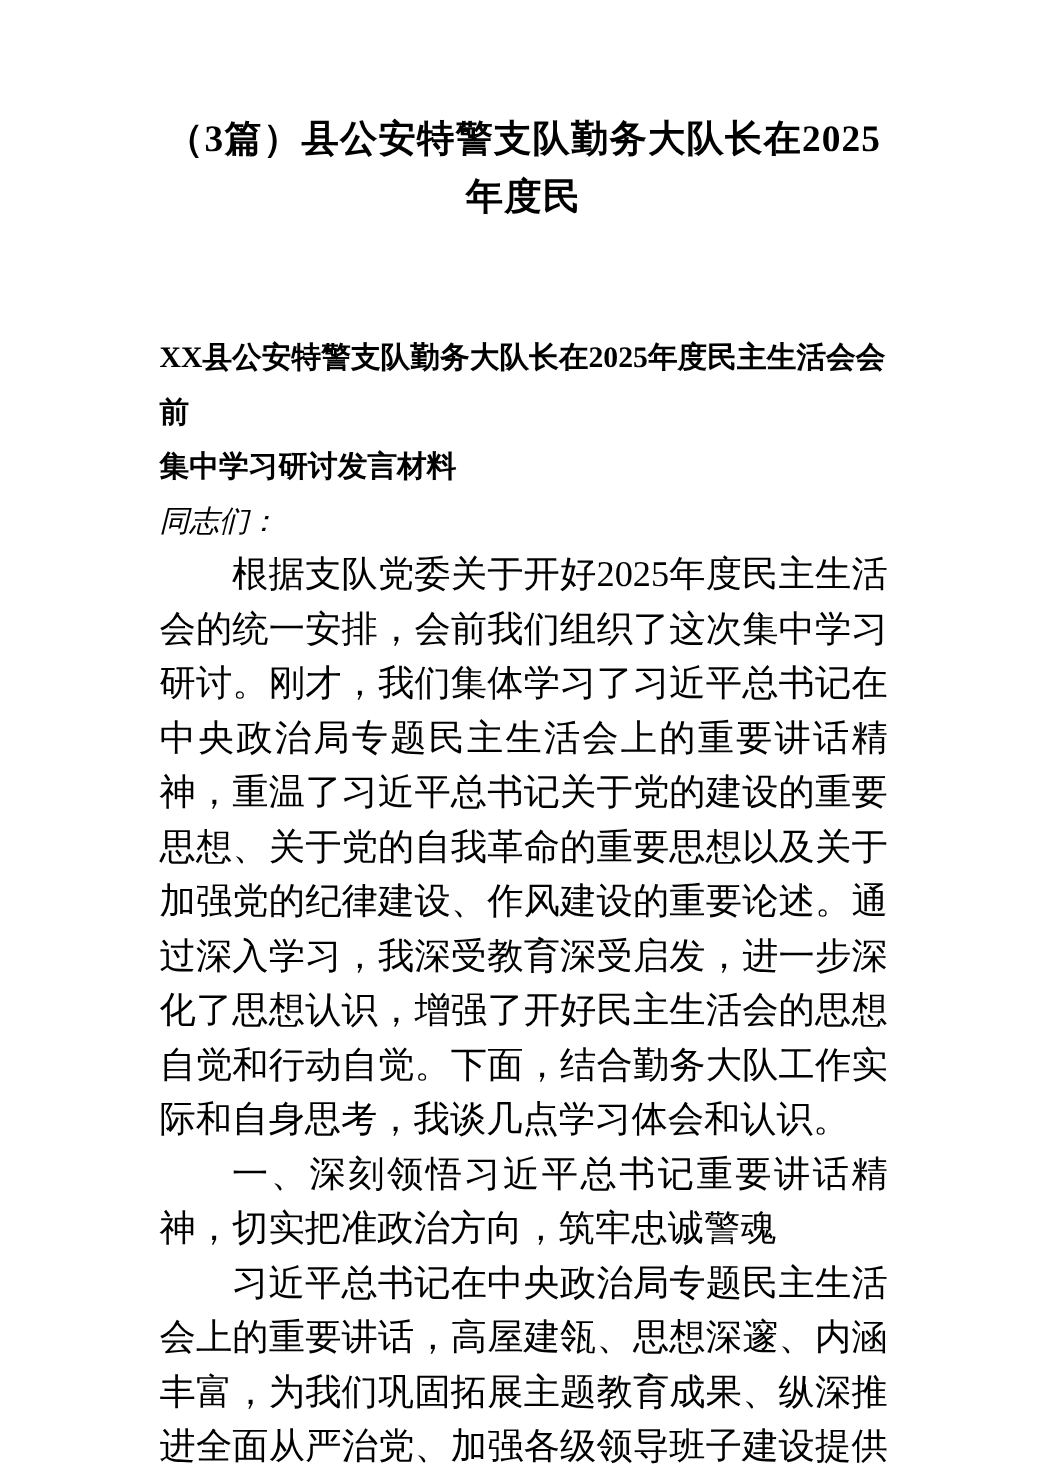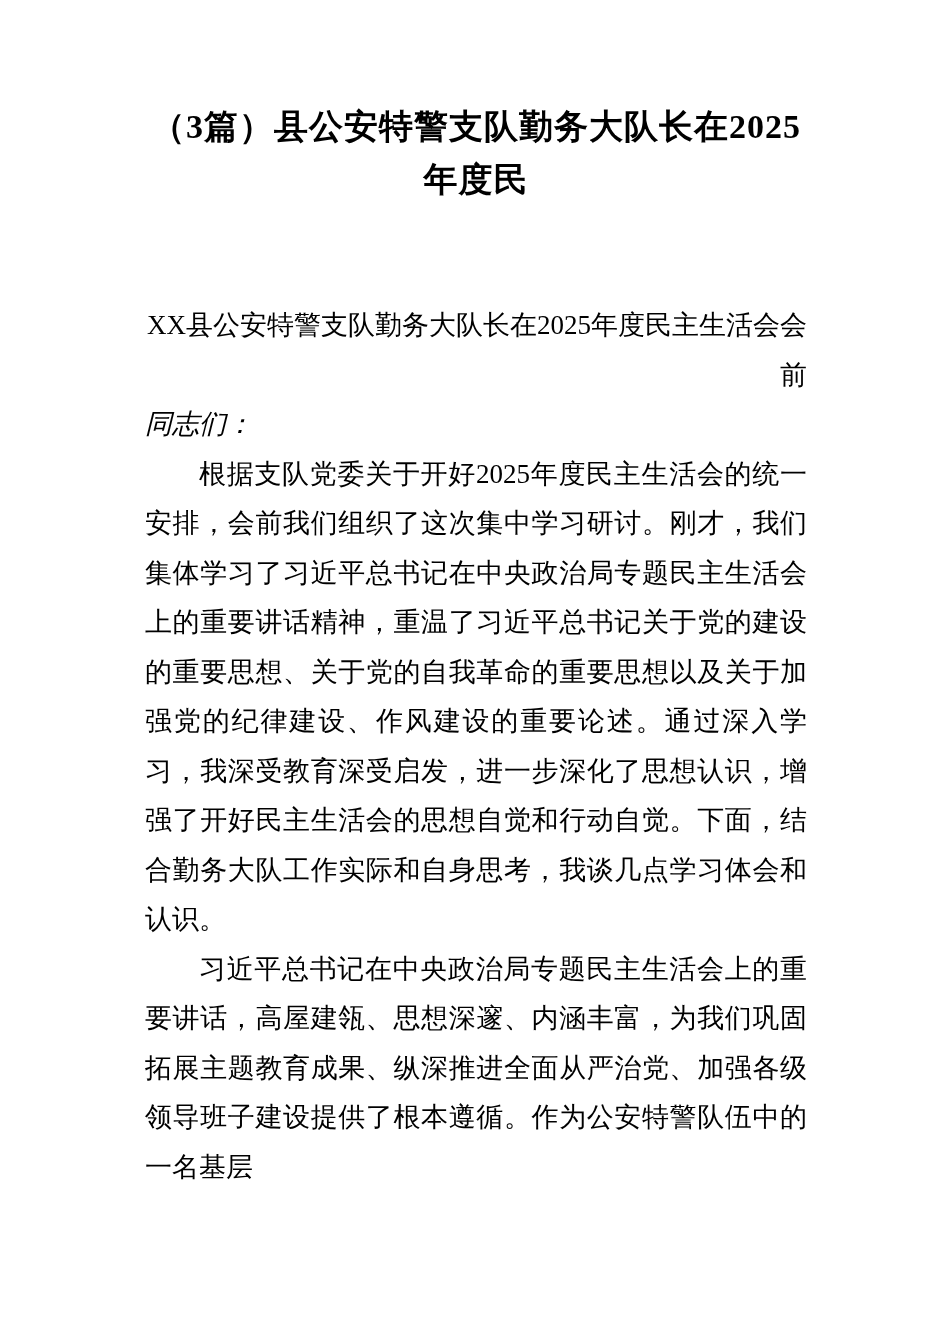--- a/index.html
+++ b/index.html
@@ -26,52 +26,54 @@
   }
   .doc-title .title-line {
     font-size: 34px;
     font-weight: 700;
     line-height: 53px;
     text-align: center;
     letter-spacing: 1px;
   }
   .doc-subtitle .subtitle-line {
     font-size: 27px;
-    font-weight: 400;
+    font-weight: 700;
     line-height: 49.5px;
-    text-align: right;
+    text-align: left;
   }
   .salutation {
     margin: 0;
     font-size: 27px;
     line-height: 49.5px;
     text-align: left;
     font-style: italic;
   }
   .body-para {
     margin: 0;
-    font-size: 27px;
+    font-size: 33px;
     line-height: 49.5px;
     text-align: justify;
     text-indent: 2em;
   }
 </style>
 </head>
 <body>
 
 <div class="page">
 
   <div class="doc-title">
     <div class="title-line">（3篇）县公安特警支队勤务大队长在2025年度民</div>
   </div>
 
   <div class="doc-subtitle">
     <div class="subtitle-line">XX县公安特警支队勤务大队长在2025年度民主生活会会前</div>
+    <div class="subtitle-line">集中学习研讨发言材料</div>
   </div>
 
   <p class="salutation">同志们：</p>
 
   <p class="body-para">根据支队党委关于开好2025年度民主生活会的统一安排，会前我们组织了这次集中学习研讨。刚才，我们集体学习了习近平总书记在中央政治局专题民主生活会上的重要讲话精神，重温了习近平总书记关于党的建设的重要思想、关于党的自我革命的重要思想以及关于加强党的纪律建设、作风建设的重要论述。通过深入学习，我深受教育深受启发，进一步深化了思想认识，增强了开好民主生活会的思想自觉和行动自觉。下面，结合勤务大队工作实际和自身思考，我谈几点学习体会和认识。</p>
 
+  <p class="body-para">一、深刻领悟习近平总书记重要讲话精神，切实把准政治方向，筑牢忠诚警魂</p>
 
   <p class="body-para">习近平总书记在中央政治局专题民主生活会上的重要讲话，高屋建瓴、思想深邃、内涵丰富，为我们巩固拓展主题教育成果、纵深推进全面从严治党、加强各级领导班子建设提供了根本遵循。作为公安特警队伍中的一名基层</p>
 
 </div>
 
 </body></html>

